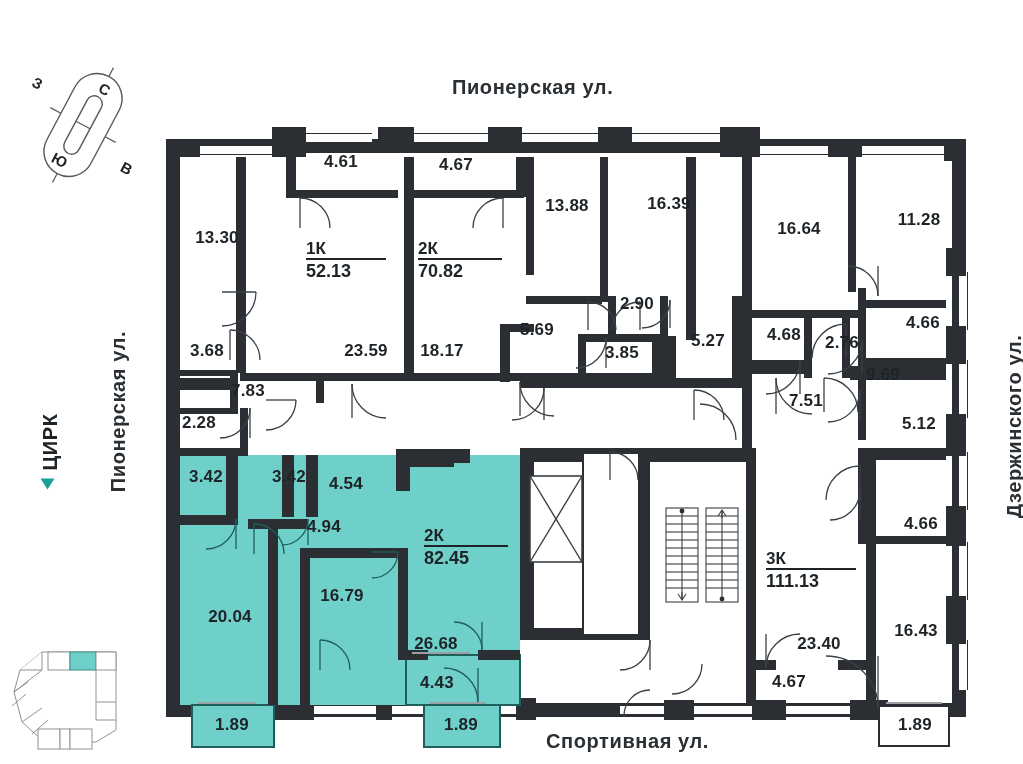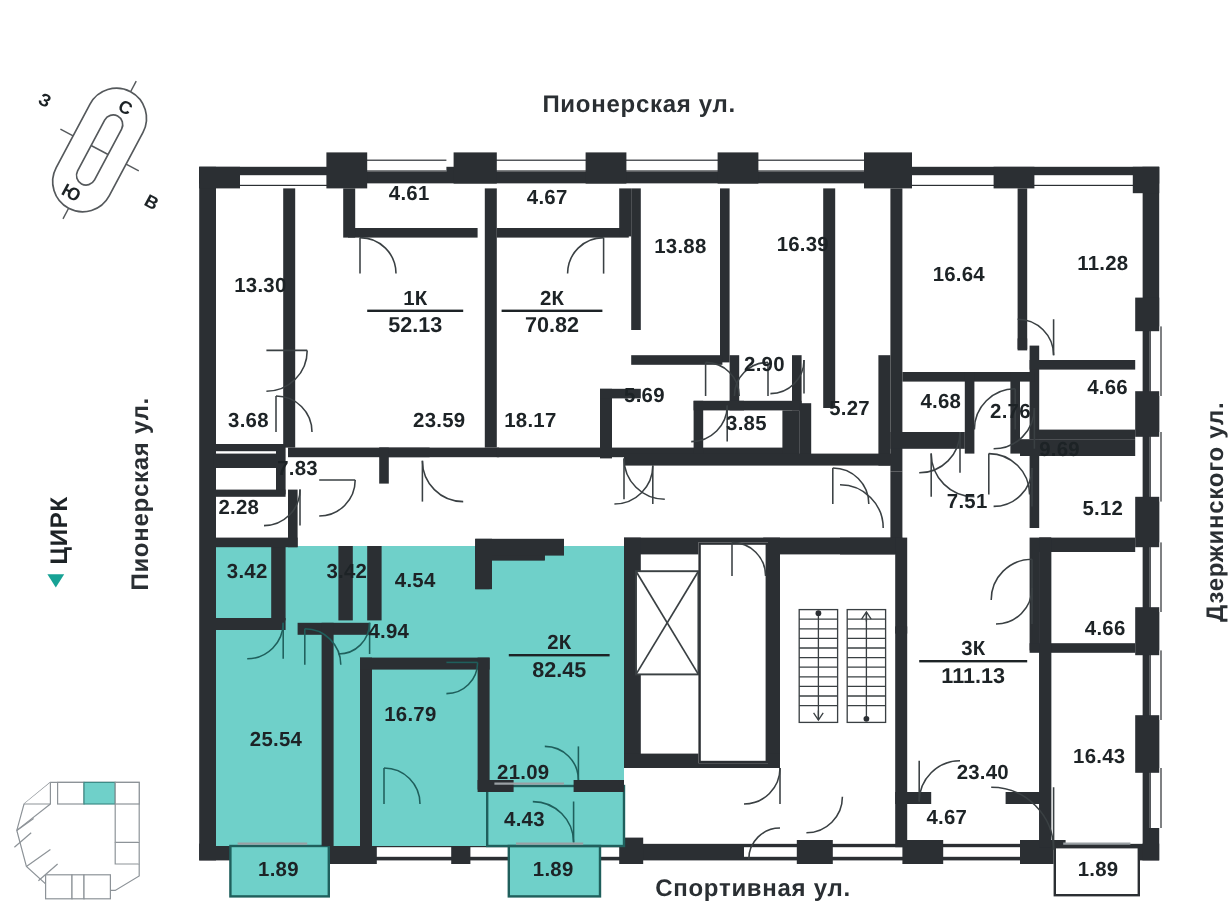--- a/index.html
+++ b/index.html
@@ -38,21 +38,21 @@
   .minimap{position:absolute;left:4px;top:630px;width:150px;height:132px;}
 
   
   .fp{position:absolute;left:0;top:0;width:1023px;height:764px;}
   .wall{position:absolute;background:#2b2f33;}
   .room{position:absolute;background:#ffffff;border:2px solid #2b2f33;box-sizing:border-box;}
   .fill{position:absolute;background:#6fd0c9;}
   .white{position:absolute;background:#ffffff;}
   .lbl{position:absolute;font-size:17px;font-weight:bold;color:#1d2326;white-space:nowrap;
        text-align:center;letter-spacing:.2px;}
-  .apt{position:absolute;text-align:center;white-space:nowrap;}
+  .apt{position:absolute;white-space:nowrap;}
   .apt .k{font-size:17px;font-weight:bold;line-height:1.05;display:block;}
   .apt .a{font-size:18px;font-weight:bold;line-height:1.15;display:block;border-top:2px solid #1d2326;padding-top:1px;}
   .win{position:absolute;background:#ffffff;border-top:1.5px solid #2b2f33;border-bottom:1.5px solid #2b2f33;}
   .winv{position:absolute;background:#ffffff;border-left:1.5px solid #2b2f33;border-right:1.5px solid #2b2f33;}
   svg.vec{position:absolute;left:0;top:0;width:1023px;height:764px;pointer-events:none;overflow:visible;}
 </style>
 </head>
 <body>
 
 <div id="stage">
@@ -402,50 +402,50 @@
     <div class="lbl" style="left:506px;top:320px;width:62px;">5.69</div>
     <div class="lbl" style="left:606px;top:294px;width:62px;">2.90</div>
     <div class="lbl" style="left:591px;top:343px;width:62px;">3.85</div>
     <div class="lbl" style="left:677px;top:331px;width:62px;">5.27</div>
     <div class="lbl" style="left:753px;top:325px;width:62px;">4.68</div>
     <div class="lbl" style="left:811px;top:333px;width:62px;">2.76</div>
     <div class="lbl" style="left:892px;top:313px;width:62px;">4.66</div>
     <div class="lbl" style="left:852px;top:365px;width:62px;">9.69</div>
     <div class="lbl" style="left:217px;top:381px;width:62px;">7.83</div>
     <div class="lbl" style="left:168px;top:413px;width:62px;">2.28</div>
-    <div class="lbl" style="left:775px;top:408px;width:62px;">7.51</div>
+    <div class="lbl" style="left:775px;top:391px;width:62px;">7.51</div>
     <div class="lbl" style="left:888px;top:414px;width:62px;">5.12</div>
     <div class="lbl" style="left:890px;top:514px;width:62px;">4.66</div>
     <div class="lbl" style="left:880px;top:621px;width:72px;">16.43</div>
     <div class="lbl" style="left:783px;top:634px;width:72px;">23.40</div>
     <div class="lbl" style="left:753px;top:672px;width:72px;">4.67</div>
     <div class="lbl" style="left:884px;top:715px;width:62px;">1.89</div>
 
     <div class="lbl" style="left:175px;top:467px;width:62px;">3.42</div>
     <div class="lbl" style="left:258px;top:467px;width:62px;">3.42</div>
     <div class="lbl" style="left:312px;top:474px;width:68px;">4.54</div>
     <div class="lbl" style="left:290px;top:517px;width:68px;">4.94</div>
-    <div class="lbl" style="left:194px;top:607px;width:72px;">25.54</div>
+    <div class="lbl" style="left:194px;top:607px;width:72px;">20.04</div>
     <div class="lbl" style="left:306px;top:586px;width:72px;">16.79</div>
-    <div class="lbl" style="left:400px;top:634px;width:72px;">21.09</div>
+    <div class="lbl" style="left:400px;top:634px;width:72px;">26.68</div>
     <div class="lbl" style="left:406px;top:673px;width:62px;">4.43</div>
     <div class="lbl" style="left:201px;top:715px;width:62px;">1.89</div>
     <div class="lbl" style="left:430px;top:715px;width:62px;">1.89</div>
 
     <div class="apt" style="left:306px;top:240px;width:80px;">
       <span class="k">1К</span>
       <span class="a">52.13</span>
     </div>
     <div class="apt" style="left:418px;top:240px;width:84px;">
       <span class="k">2К</span>
       <span class="a">70.82</span>
     </div>
     <div class="apt" style="left:424px;top:527px;width:84px;">
       <span class="k">2К</span>
       <span class="a">82.45</span>
     </div>
-    <div class="apt" style="left:766px;top:532px;width:90px;">
+    <div class="apt" style="left:766px;top:550px;width:90px;">
       <span class="k">3К</span>
       <span class="a">111.13</span>
     </div>
 
   </div>
 </div>
 
 </body></html>

